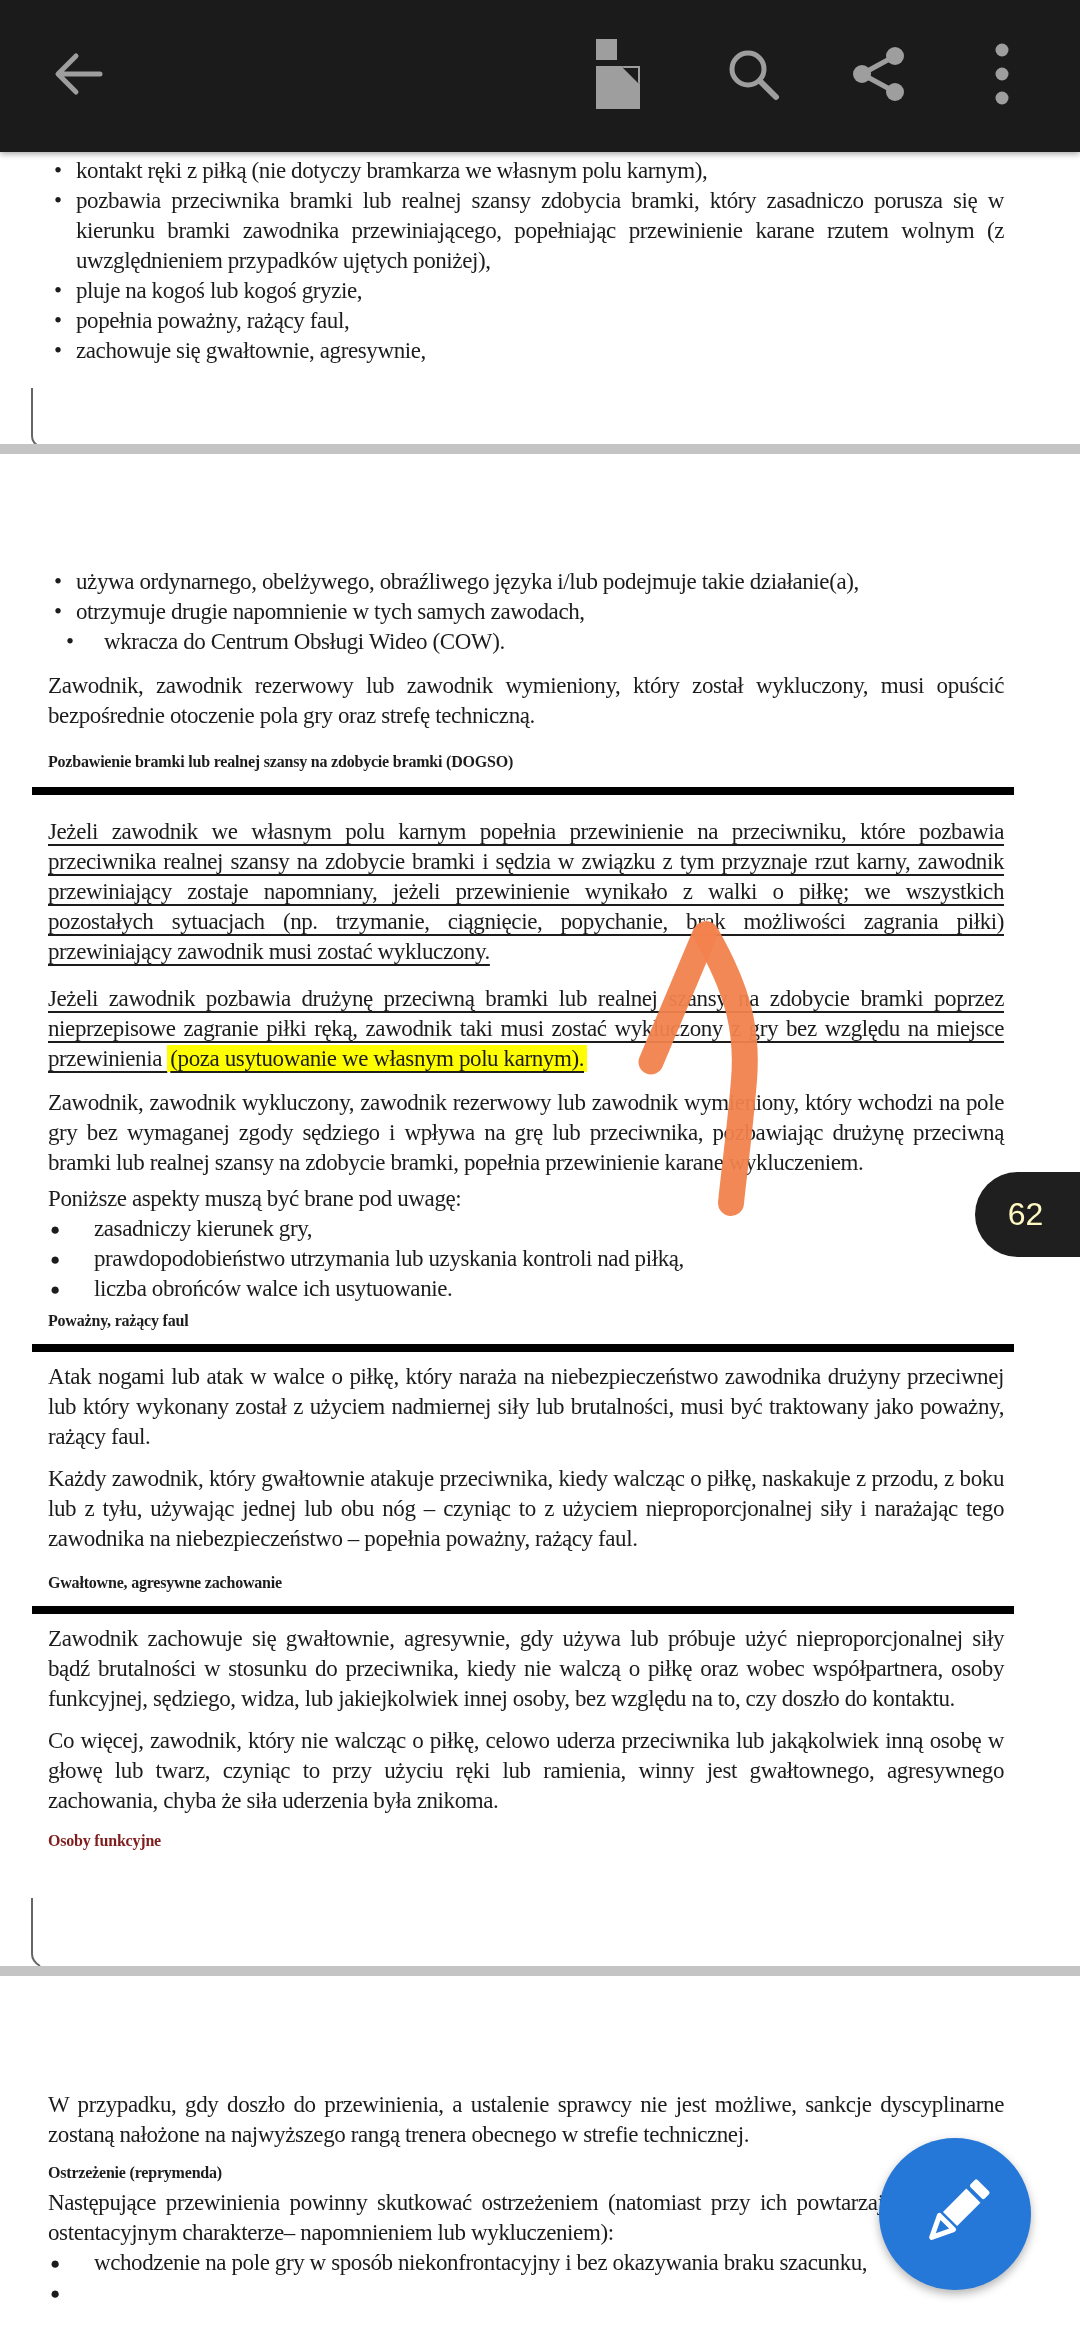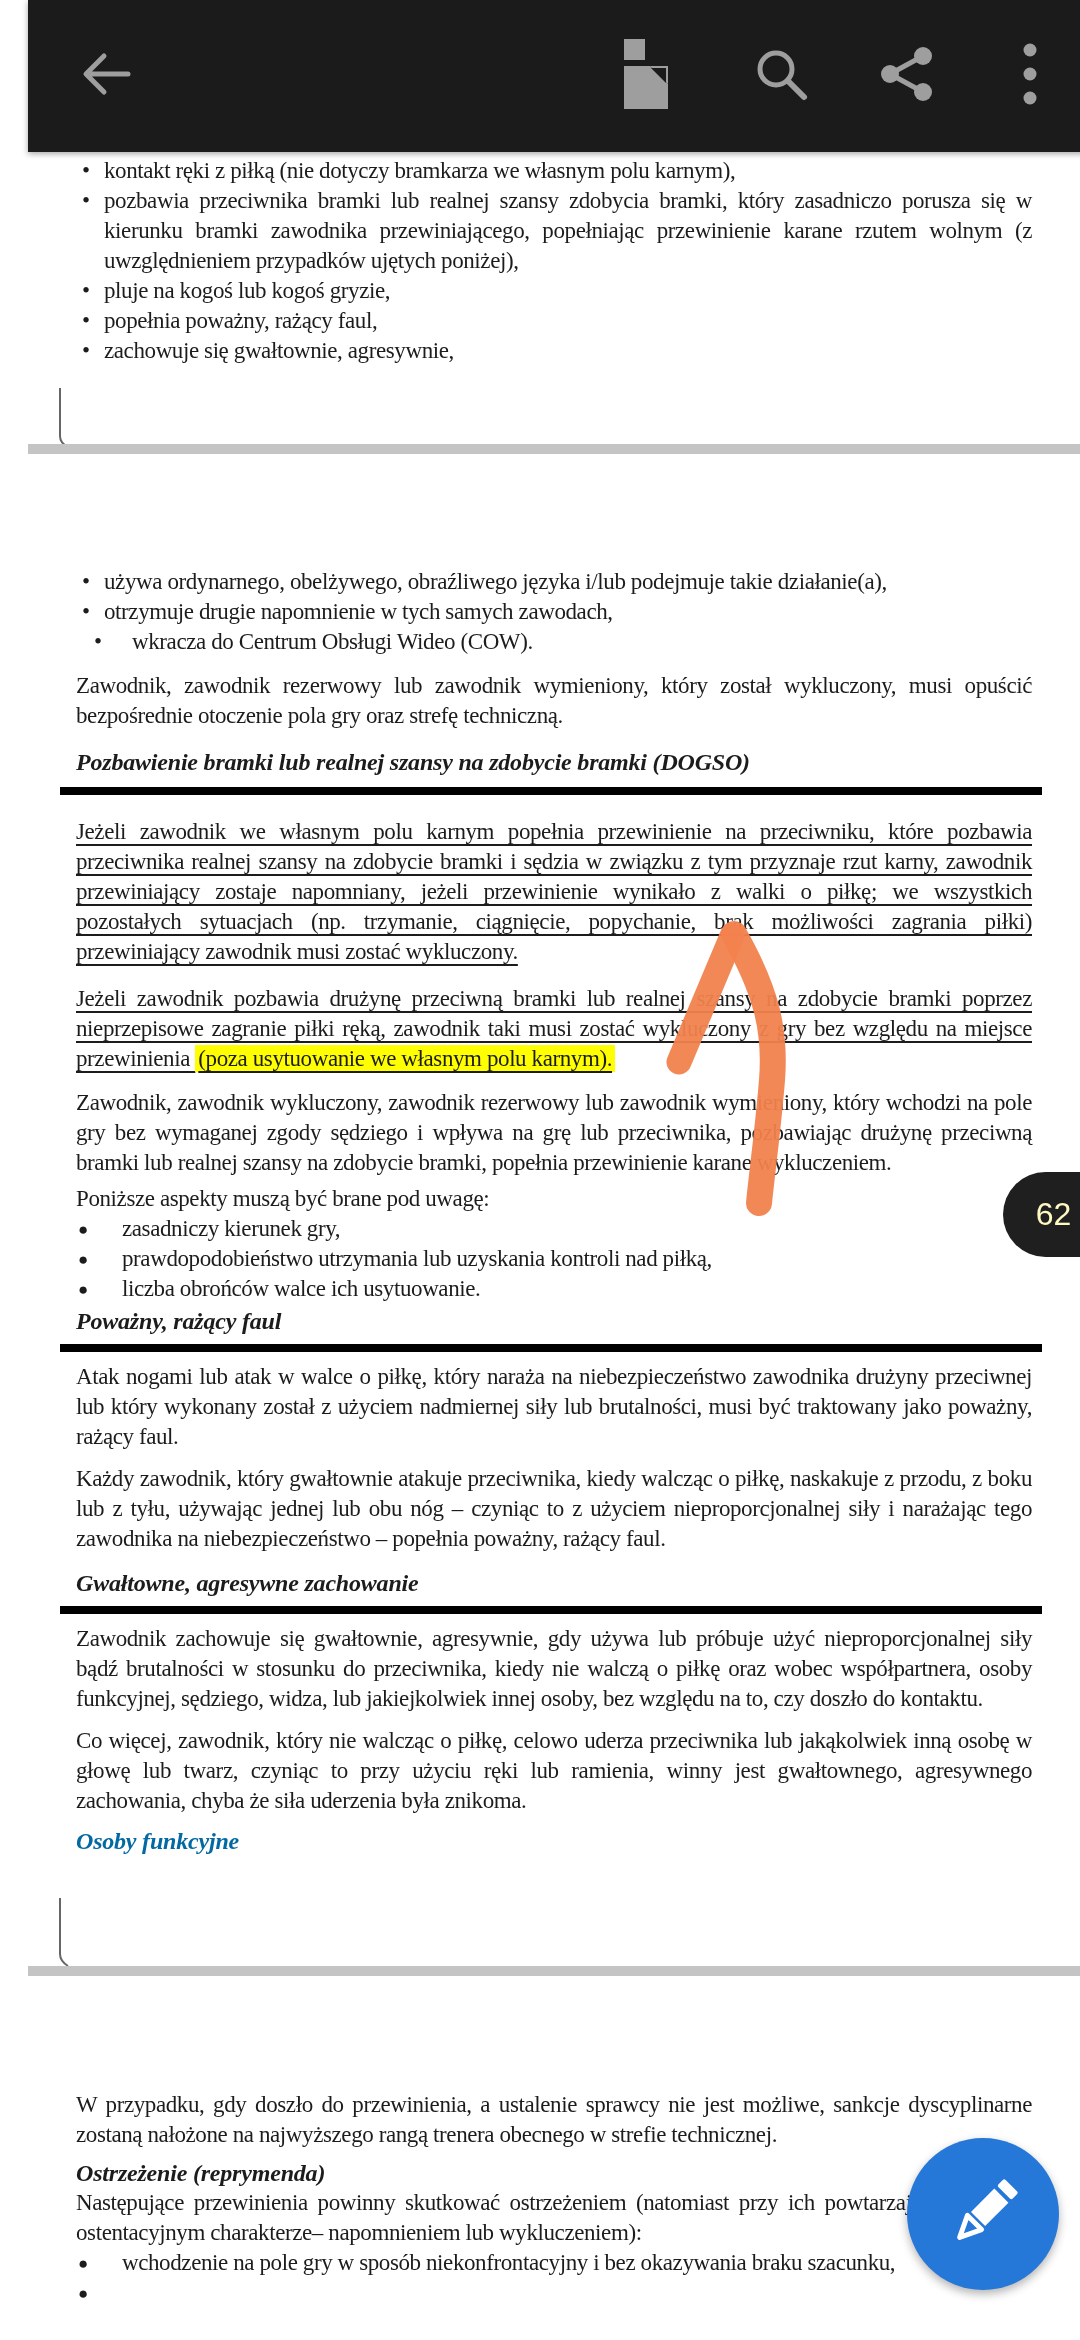--- a/index.html
+++ b/index.html
@@ -1,39 +1,39 @@
 <!DOCTYPE html>
 <html><head>
 <meta charset="utf-8">
 <style>
   html,body{margin:0;padding:0;}
   body{width:1080px;height:2340px;overflow:hidden;background:#ffffff;position:relative;
        font-family:"Liberation Serif", serif;color:#1c1c1c;}
-  #screen{position:absolute;inset:0;width:1028px;height:2340px;background:#ffffff;margin-left:28px;}
+  #screen{position:absolute;inset:0;width:1028px;height:2340px;background:#ffffff;}
 
   
   .toolbar{position:absolute;top:0;left:0;width:1080px;height:152px;background:#1b1b1b;
            box-shadow:0 2px 6px rgba(0,0,0,.35);z-index:30;}
   .tico{position:absolute;top:50%;transform:translateY(-50%);cursor:pointer;}
 
   
   .sec{position:absolute;left:48px;width:956px;font-size:23px;line-height:30px;
        letter-spacing:-0.4px;}
   .par{text-align:justify;}
   .li{position:relative;padding-left:28px;text-align:justify;}
   .li::before{content:"•";position:absolute;left:6px;}
   .li-deep{padding-left:56px;}
   .li-deep::before{left:18px;}
   .lg{position:relative;padding-left:46px;text-align:justify;}
   .lg::before{content:"●";position:absolute;left:2px;font-size:17px;top:1px;}
-  .hd{font-weight:bold;font-size:24px;line-height:30px;letter-spacing:-0.2px;font-style:italic;}
+  .hd{font-weight:bold;font-size:16px;line-height:30px;letter-spacing:-0.2px;}
   .rule{height:8px;background:#000;margin-left:-16px;width:calc(100% + 26px);}
   .und{text-decoration:underline;text-underline-offset:5px;text-decoration-thickness:1.5px;}
   .hl{background:#ffff00;padding:1px 3px;}
-  .blue-hd{color:#0369a1;}
+  .blue-hd{color:#7f1d1d;}
   .mt6{margin-top:6px;}.mt8{margin-top:8px;}.mt10{margin-top:10px;}.mt12{margin-top:12px;}
   .mt14{margin-top:14px;}.mt16{margin-top:16px;}.mt17{margin-top:17px;}.mt22{margin-top:22px;}
 
   
   .band{position:absolute;left:0;width:1080px;height:10px;background:#c4c4c4;z-index:5;}
   .vmark{position:absolute;z-index:5;}
 
   
   .badge{position:absolute;left:975px;top:1172px;width:115px;height:85px;background:#1f1f1f;
          border-radius:43px 0 0 43px;z-index:20;display:flex;align-items:center;

